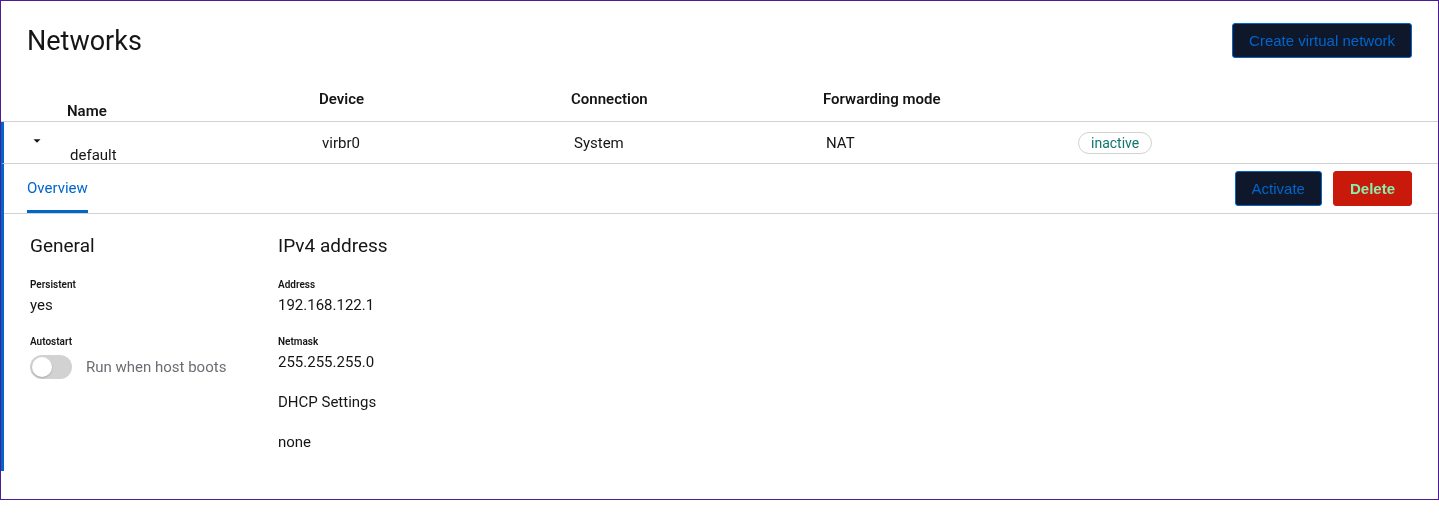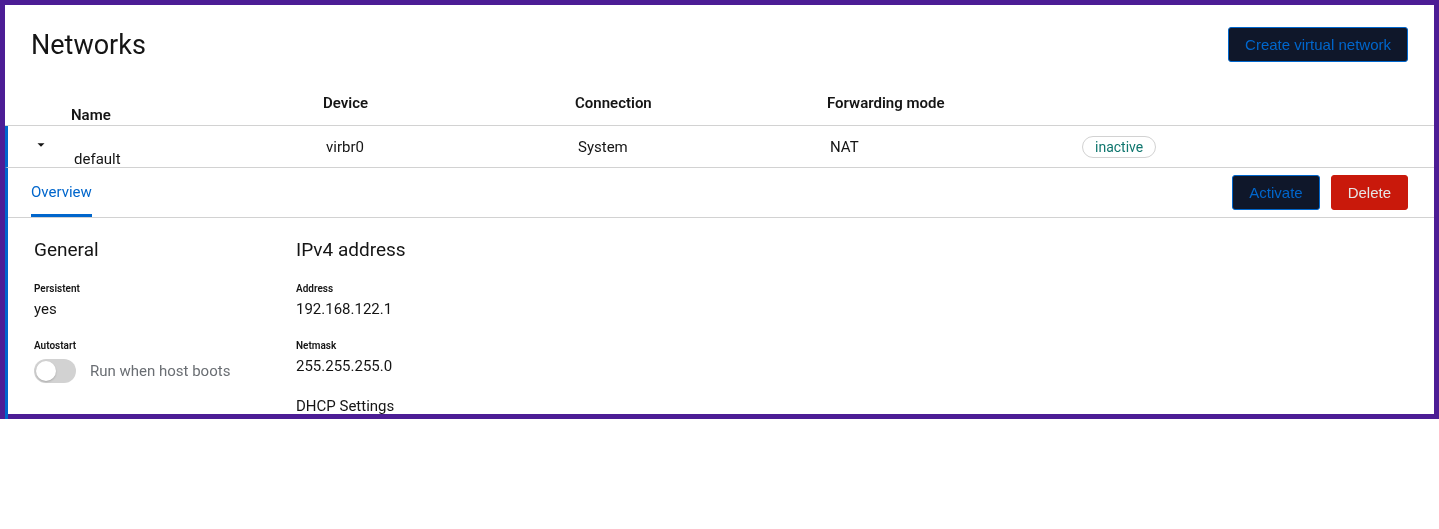--- a/index.html
+++ b/index.html
@@ -3,23 +3,23 @@
 <meta charset="utf-8">
 <style>
   * { box-sizing: border-box; margin: 0; padding: 0; }
   body {
     font-family: -apple-system, BlinkMacSystemFont, "Segoe UI", Roboto, "Helvetica Neue", Arial, sans-serif;
     font-size: 15px;
     color: #151515;
     background: #fff;
   }
   .panel {
-    border: 5px solid #4c1d95;
+    border: 1px solid #4c1d95;
     width: 1439px;
-    height: 419px;
+    height: 500px;
     position: relative;
   }
   .header {
     display: flex;
     align-items: center;
     justify-content: space-between;
     padding: 22px 26px 18px 26px;
   }
   .title {
     font-size: 27px;
@@ -37,22 +37,23 @@
     border: 1px solid transparent;
     background: #0f172a;
     white-space: nowrap;
   }
   .btn-outline-primary {
     border-color: #0066cc;
     color: #0066cc;
   }
   .btn-danger {
     background: #c9190b;
-    color: #e5e5e5;
+    color: #86efac;
     border-color: #c9190b;
+    font-weight: bold;
   }
   .table-header {
     display: flex;
     align-items: center;
     padding: 0 26px;
     height: 46px;
     border-bottom: 1px solid #d2d2d2;
     font-weight: 600;
     font-size: 15px;
   }
@@ -102,21 +103,21 @@
     font-size: 15px;
     padding: 12px 0 13px 0;
     border-bottom: 3px solid #0066cc;
     position: relative;
     top: 1px;
   }
   .actions { display: flex; gap: 11px; }
   .details {
     display: flex;
     padding: 20px 26px 20px 26px;
-    gap: 44px;
+    gap: 30px;
   }
   .col-general { width: 218px; flex-shrink: 0; }
   .col-ipv4 { flex: 1; }
   .section-title {
     font-size: 19px;
     font-weight: 400;
     margin-bottom: 22px;
   }
   .field-label {
     font-weight: 600;

